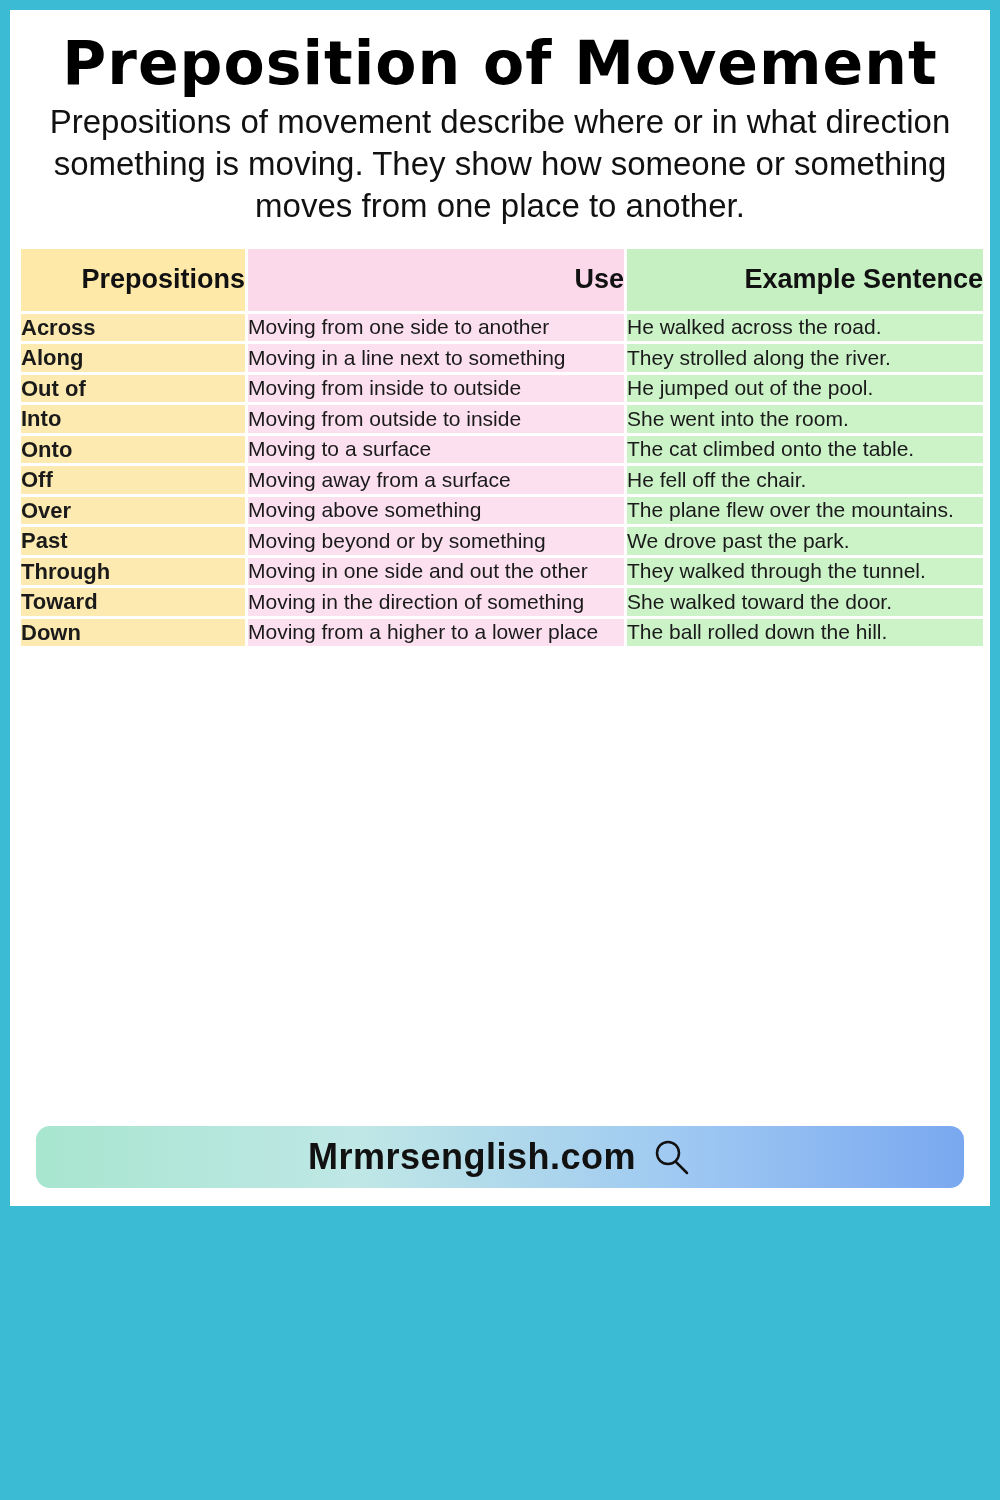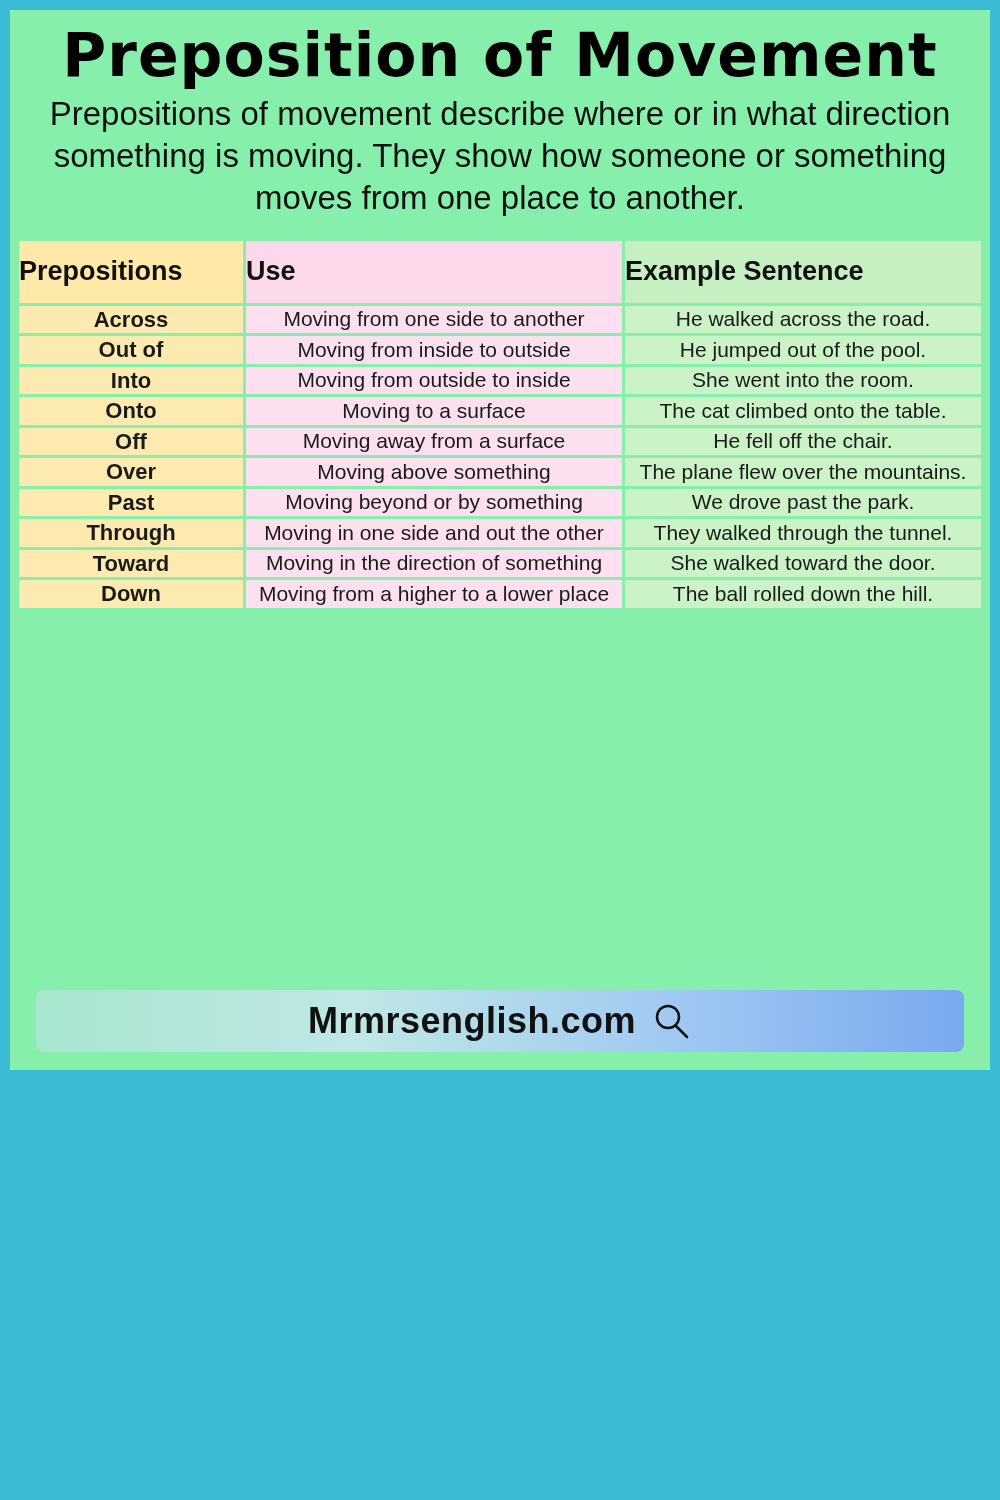--- a/index.html
+++ b/index.html
@@ -11,24 +11,24 @@
     height: 1500px;
     background: #3bbcd4;
     font-family: "Liberation Sans", sans-serif;
     overflow: hidden;
   }
   .page {
     position: absolute;
     left: 10px;
     top: 10px;
     width: 980px;
-    height: 1060px;
-    background: #86efac;
+    height: 1196px;
+    background: #ffffff;
     box-sizing: border-box;
-    padding: 0;
+    padding: 8px;
   }
   .title {
     font-family: "DejaVu Sans", sans-serif;
     font-weight: bold;
     font-size: 60px;
     letter-spacing: 1px;
     text-align: center;
     color: #000000;
     margin: 14px 0 2px 0;
     line-height: 1.05;
@@ -53,30 +53,30 @@
     border: 0;
   }
   .col1 { width: 224px; }
   .col2 { width: 376px; }
   .col3 { width: 356px; }
 
   .hdr {
     font-weight: bold;
     font-size: 27px;
     color: #111111;
-    text-align: left;
+    text-align: right;
     height: 62px;
     vertical-align: middle;
   }
   .hdr1 { background: #ffe9a8; }
   .hdr2 { background: #fbd8ea; }
   .hdr3 { background: #c6f0c2; margin-top: 8px; }
 
   .cell {
-    text-align: center;
+    text-align: left;
     vertical-align: middle;
     font-size: 21px;
     color: #1a1a1a;
     line-height: 1.25;
     padding: 9px 10px;
     box-sizing: border-box;
   }
   .c1 {
     background: #fdeab0;
     font-weight: bold;
@@ -84,21 +84,21 @@
   }
   .c2 { background: #fce0ef; }
   .c3 { background: #ccf3c8; margin-left: 24px; }
 
   .footer {
     position: absolute;
     left: 26px;
     bottom: 18px;
     width: 928px;
     height: 62px;
-    border-radius: 8px;
+    border-radius: 14px;
     background: linear-gradient(90deg, #a8e6cf 0%, #bfe7e6 35%, #9ec8f2 70%, #7aa8f0 100%);
     display: flex;
     align-items: center;
     justify-content: center;
     gap: 14px;
   }
   .footer-text {
     font-size: 36px;
     font-weight: bold;
     color: #111111;
@@ -126,20 +126,25 @@
         <th class="hdr hdr1">Prepositions</th>
         <th class="hdr hdr2">Use</th>
         <th class="hdr hdr3">Example Sentence</th>
       </tr>
     </thead>
     <tbody>
       <tr>
         <td class="cell c1">Across</td>
         <td class="cell c2">Moving from one side to another</td>
         <td class="cell c3">He walked across the road.</td>
+      </tr>
+      <tr>
+        <td class="cell c1">Along</td>
+        <td class="cell c2">Moving in a line next to something</td>
+        <td class="cell c3">They strolled along the river.</td>
       </tr>
       <tr>
         <td class="cell c1">Out of</td>
         <td class="cell c2">Moving from inside to outside</td>
         <td class="cell c3">He jumped out of the pool.</td>
       </tr>
       <tr>
         <td class="cell c1">Into</td>
         <td class="cell c2">Moving from outside to inside</td>
         <td class="cell c3">She went into the room.</td>

